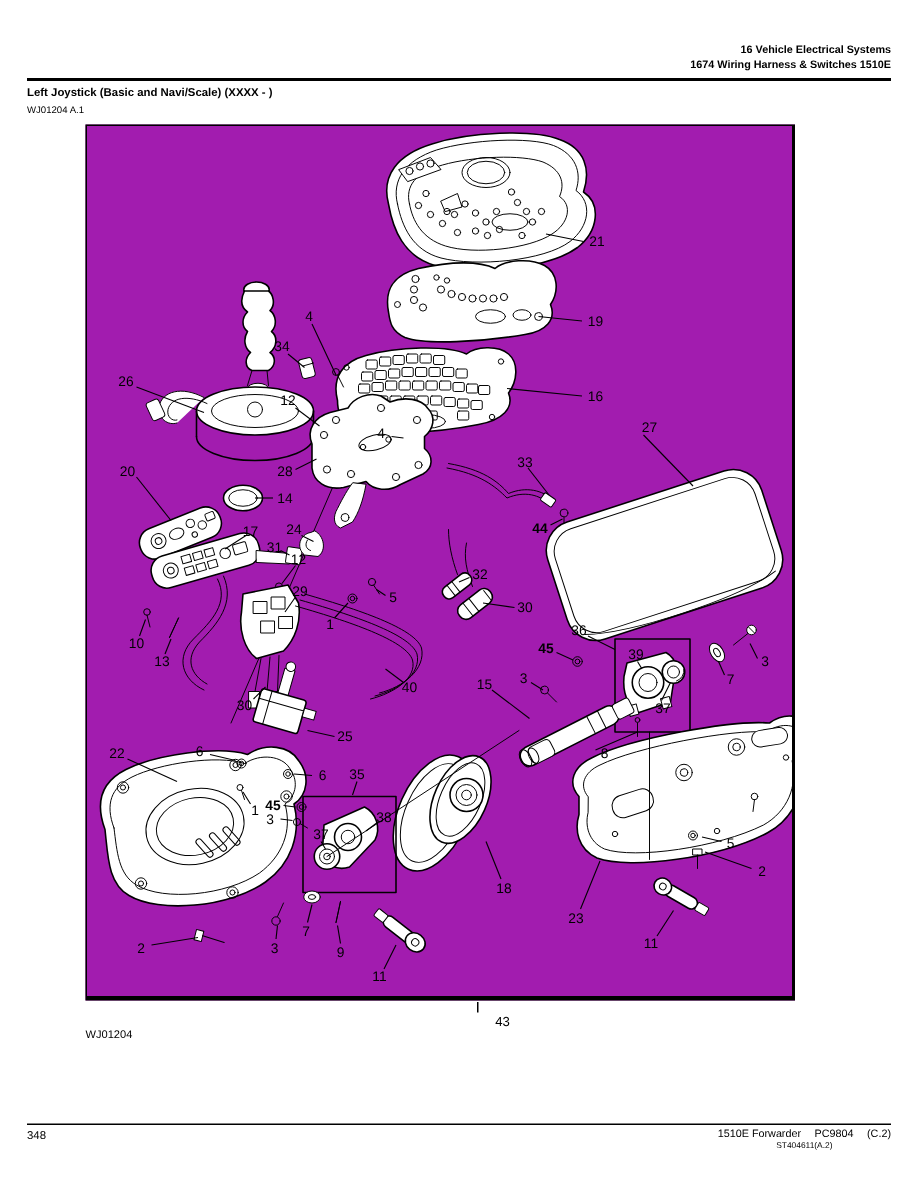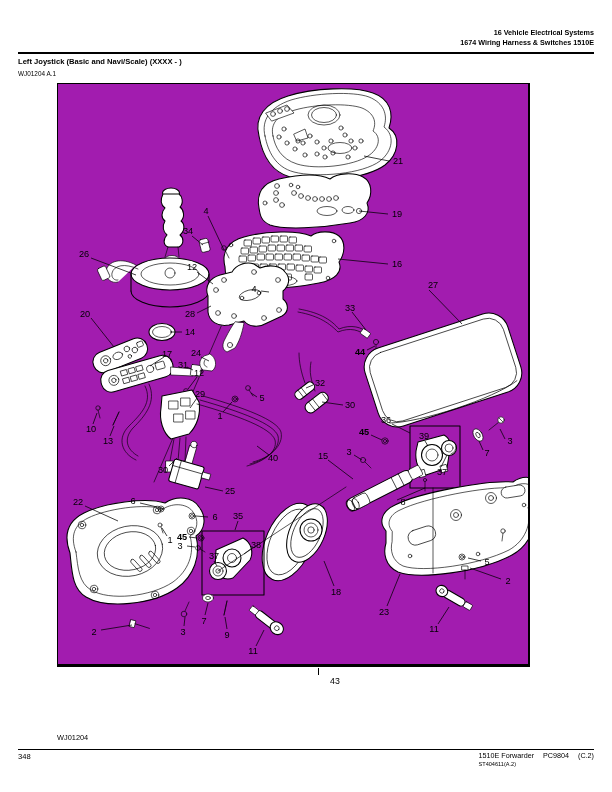--- a/index.html
+++ b/index.html
@@ -11,23 +11,23 @@
   .rule.top{top:52px;height:1.6px;}
   .rule.bottom{top:749px;height:1.1px;}
   .title{position:absolute;left:18px;top:57px;font-weight:bold;font-size:7.6px;}
   .figref{position:absolute;left:18px;top:70px;font-size:6.4px;}
   .figbox{position:absolute;left:57px;top:83px;width:470px;height:580px;
           border:1.2px solid #000;border-right-width:2.5px;border-bottom-width:3.5px;
           background:#a21caf;box-sizing:content-box;}
   .figbox svg{display:block;width:470px;height:580px;}
   .tick43{position:absolute;left:318px;top:668px;width:1px;height:7px;background:#000;}
   .c43{position:absolute;left:307px;top:676px;width:24px;text-align:center;font-size:8.8px;margin-left:16px;}
-  .figcap{position:absolute;left:57px;top:685px;font-size:7.4px;margin-top:48px;}
+  .figcap{position:absolute;left:57px;top:685px;font-size:7.4px;}
   .pageno{position:absolute;left:18px;top:752px;font-weight:normal;font-size:7.6px;}
-  .fright{position:absolute;right:18px;top:752px;text-align:left;font-size:7.2px;line-height:8.5px;}
+  .fright{position:absolute;right:18px;top:752px;text-align:center;font-size:7.2px;line-height:8.5px;}
   .fright .gap{margin-left:9px;}
   .doccode{font-size:5.6px;line-height:7px;}
   
   .p  *{stroke:#000;fill:none;stroke-width:1.05;stroke-linejoin:round;stroke-linecap:round;}
   .p .w{fill:#fff;}
   .p .thin, .p .thin *{stroke-width:0.65;}
   .callout{font-family:"Liberation Sans",sans-serif;font-size:9.2px;fill:#000;
            stroke:none !important;text-anchor:middle;}
   .callout.bold{font-weight:bold;}
   .leader{stroke:#000 !important;stroke-width:0.75 !important;fill:none;}

